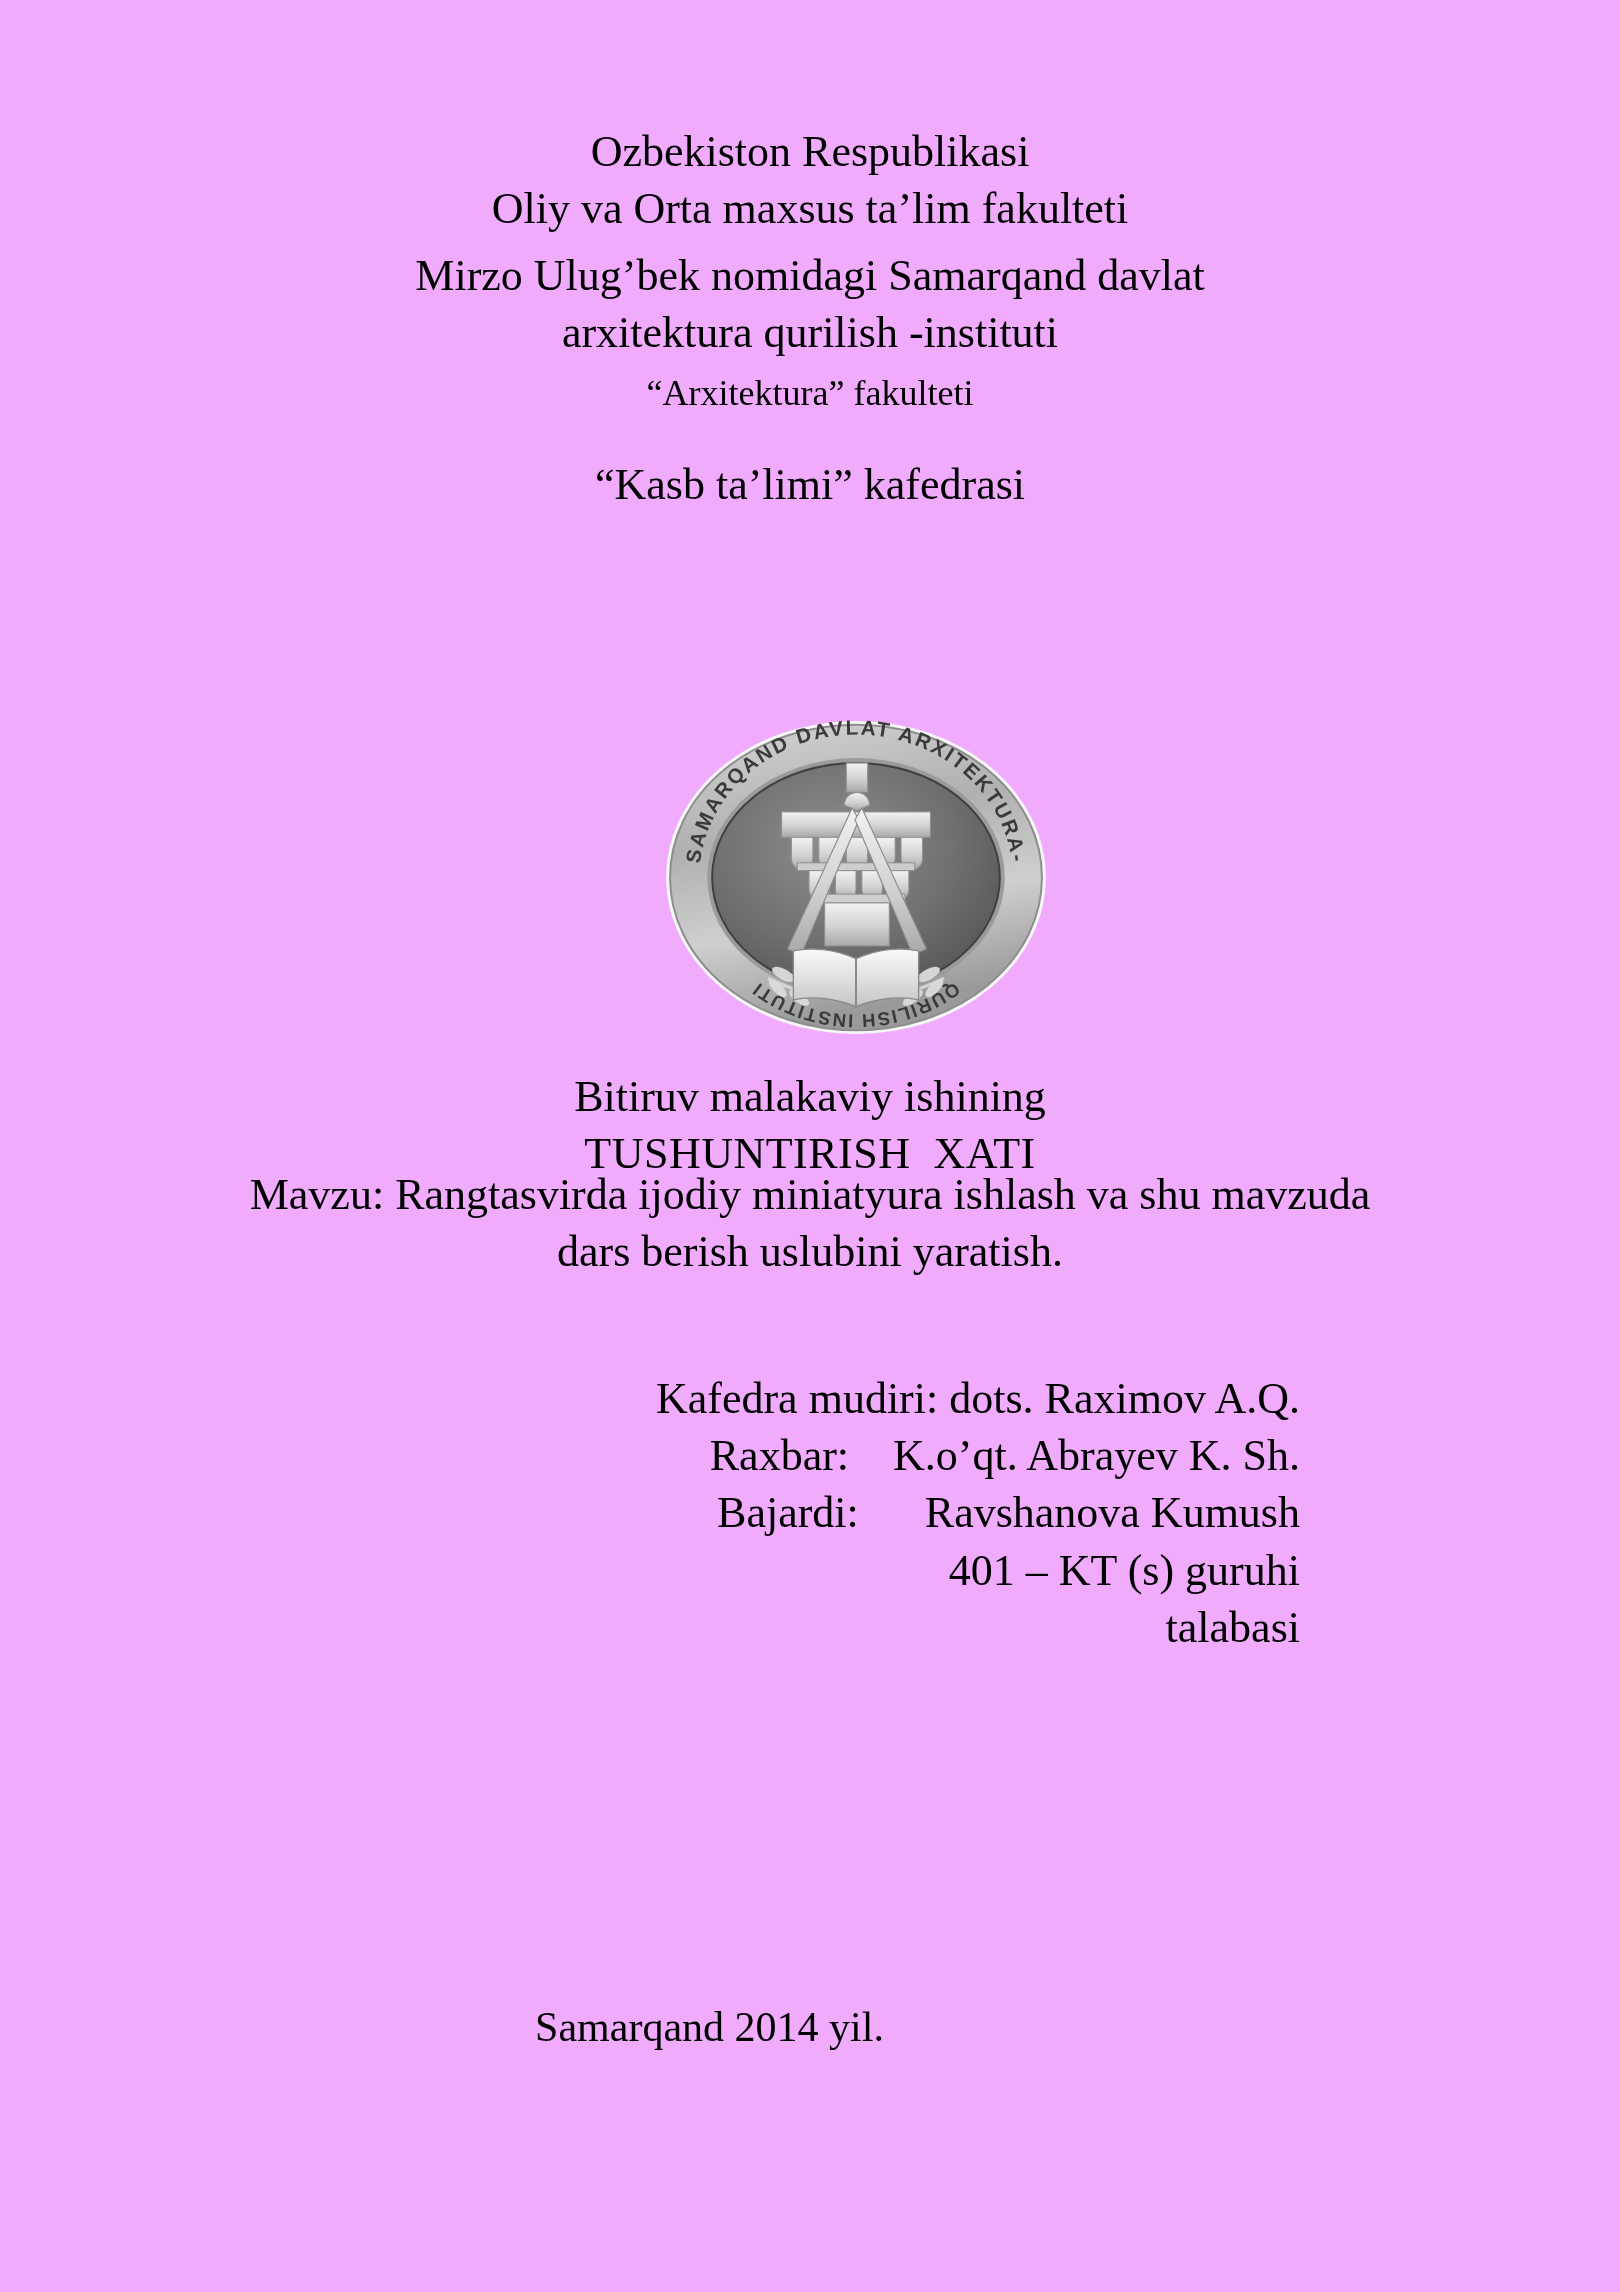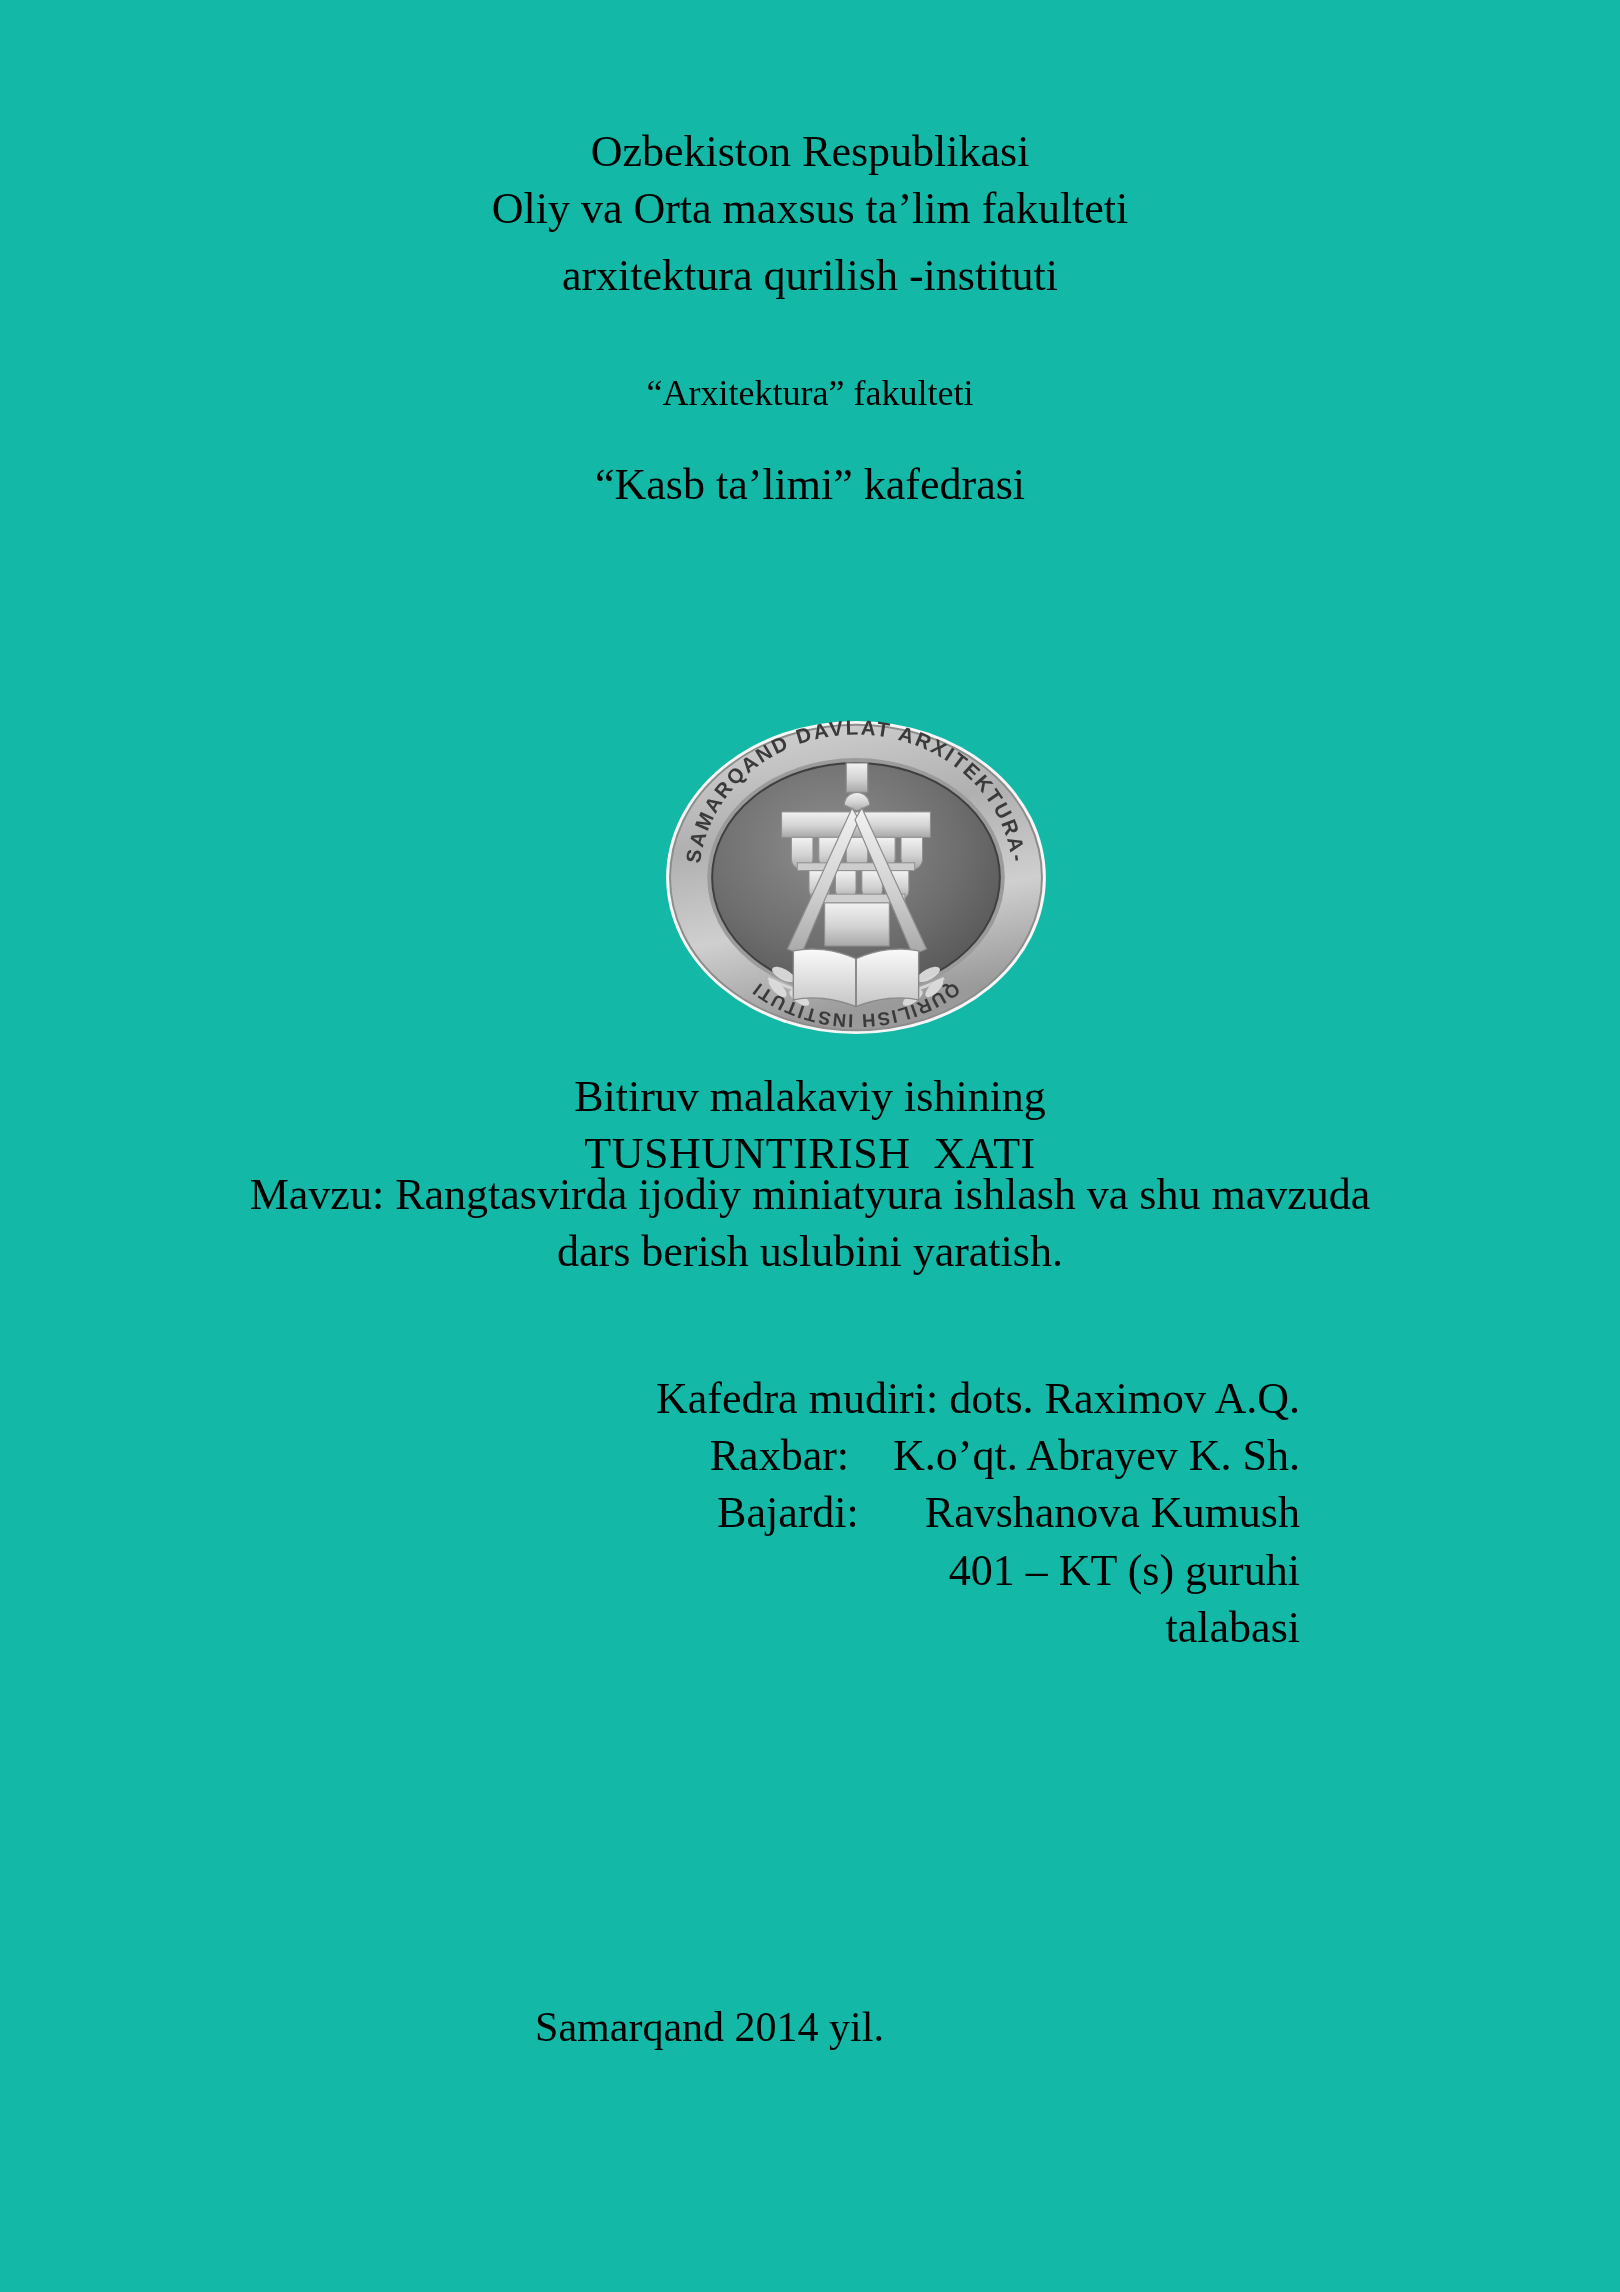--- a/index.html
+++ b/index.html
@@ -7,21 +7,21 @@
     margin: 0;
     padding: 0;
     background: #ffffff;
   }
 
   
   .page {
     position: relative;
     width: 1620px;
     height: 2293px;
-    background: #14b8a6;
+    background: #f0abfc;
     overflow: hidden;
     font-family: "Liberation Serif", "DejaVu Serif", serif;
     color: #000000;
   }
 
   
   .cond {
     font-family: "Liberation Serif", "DejaVu Serif", serif;
     transform: scaleX(0.86);
     transform-origin: center center;
@@ -92,20 +92,21 @@
 <body>
 
 <div class="page">
 
   <div class="block" id="header-block">
     <span class="line"><span class="cond">Ozbekiston Respublikasi</span></span>
     <span class="line"><span class="cond">Oliy va Orta maxsus ta’lim fakulteti</span></span>
   </div>
 
   <div class="block" id="institute-block">
+    <span class="line"><span class="cond">Mirzo Ulug’bek nomidagi Samarqand davlat</span></span>
     <span class="line"><span class="cond">arxitektura qurilish -instituti</span></span>
   </div>
 
   <div class="block" id="faculty-block">
     <span class="line"><span class="cond">“Arxitektura” fakulteti</span></span>
   </div>
 
   <div class="block" id="department-block">
     <span class="line"><span class="cond">“Kasb ta’limi” kafedrasi</span></span>
   </div>

